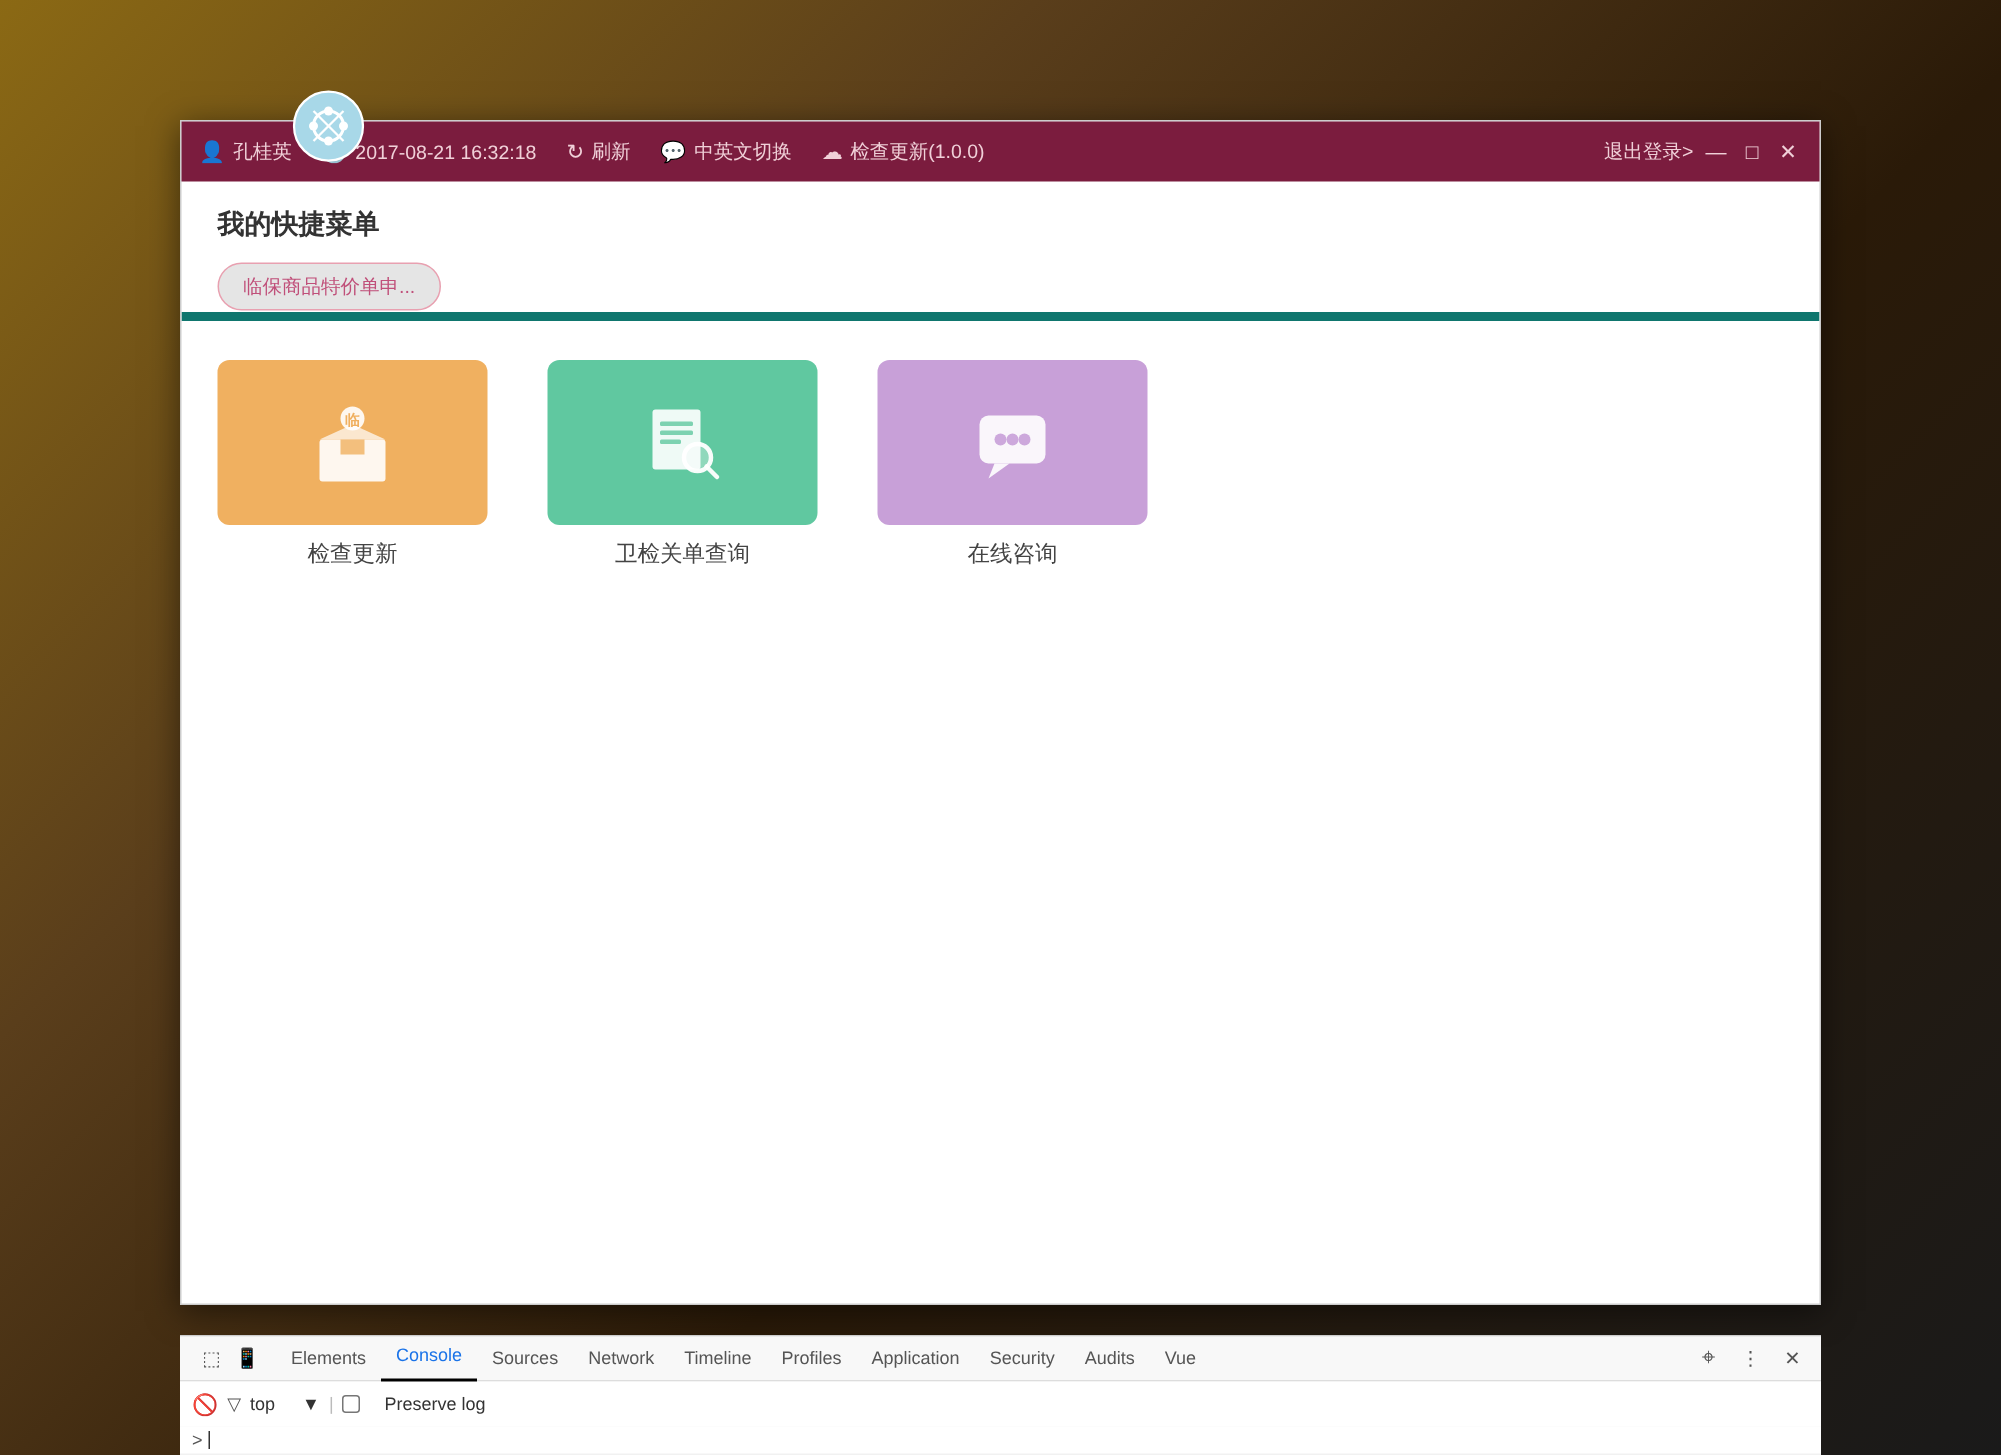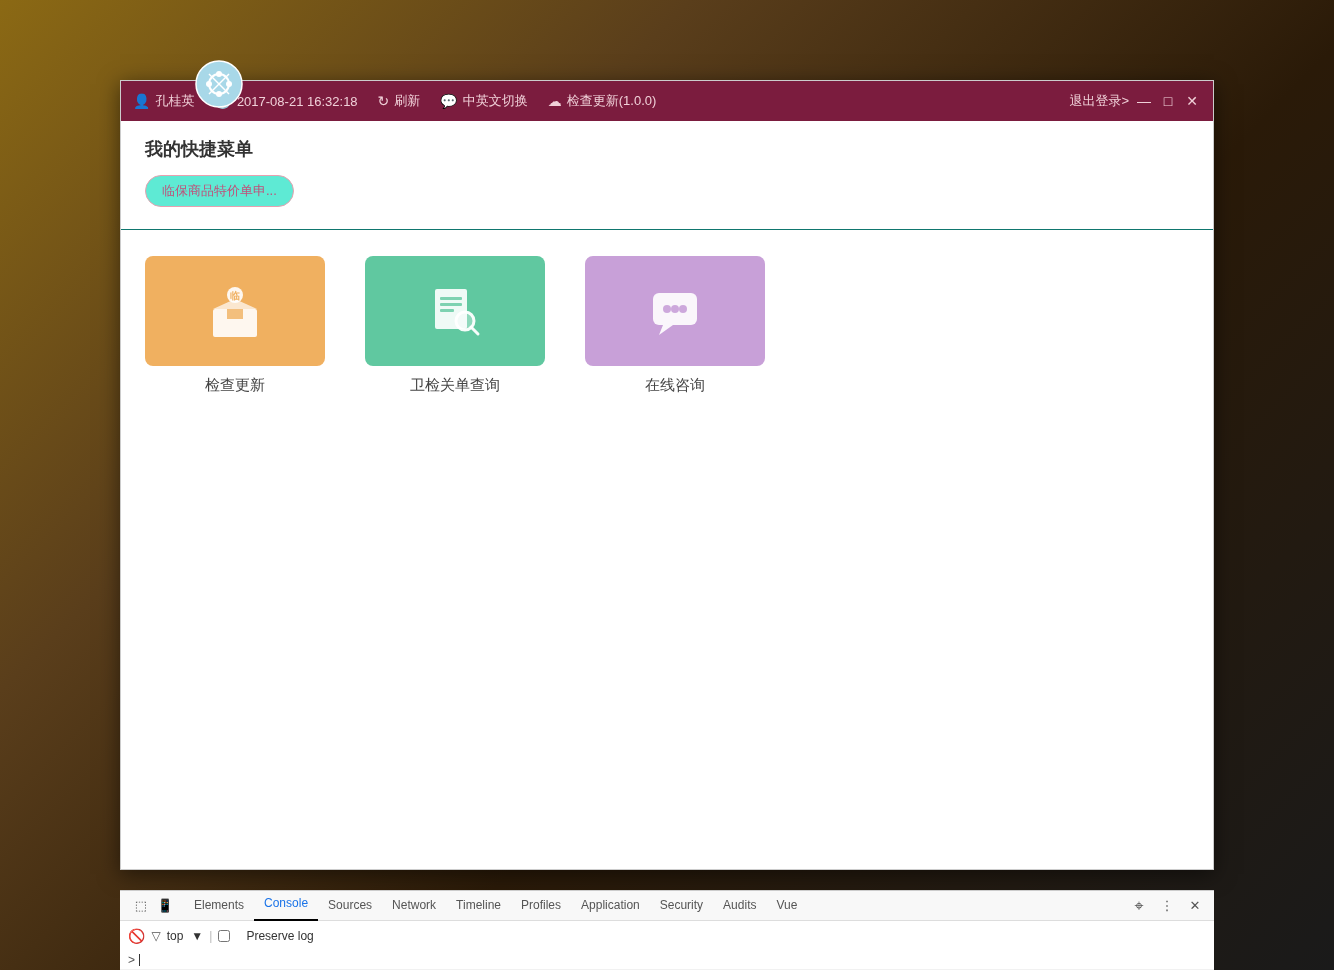--- a/index.html
+++ b/index.html
@@ -87,32 +87,32 @@
     
     .main-content {
       flex: 1;
       display: flex;
       flex-direction: column;
       overflow: hidden;
     }
 
     
     .quick-menu-section {
-      padding: 16px 24px 22px;
-      border-bottom: 1px solid #0f766e;
+      padding: 16px 24px 1px;
+      border-bottom: 6px solid #0f766e;
     }
     .section-title {
       font-size: 18px;
       font-weight: bold;
       color: #333;
       margin-bottom: 14px;
     }
     .quick-shortcut-btn {
       border: 1px solid #e8a0b0;
-      background: #5eead4;
+      background: #e5e5e5;
       color: #c0507a;
       padding: 6px 16px;
       border-radius: 20px;
       font-size: 13px;
       cursor: pointer;
       display: inline-block;
     }
 
     
     .main-menu-section {
@@ -222,21 +222,21 @@
       background: #fff;
     }
     .console-filter-icon {
       font-size: 14px;
       color: #555;
       cursor: pointer;
     }
     .console-dropdown {
       display: flex;
       align-items: center;
-      gap: 8px;
+      gap: 18px;
       font-size: 12px;
       color: #333;
       cursor: pointer;
       justify-content: center;
     }
     .preserve-log-check {
       display: flex;
       align-items: center;
       gap: 16px;
       font-size: 12px;

